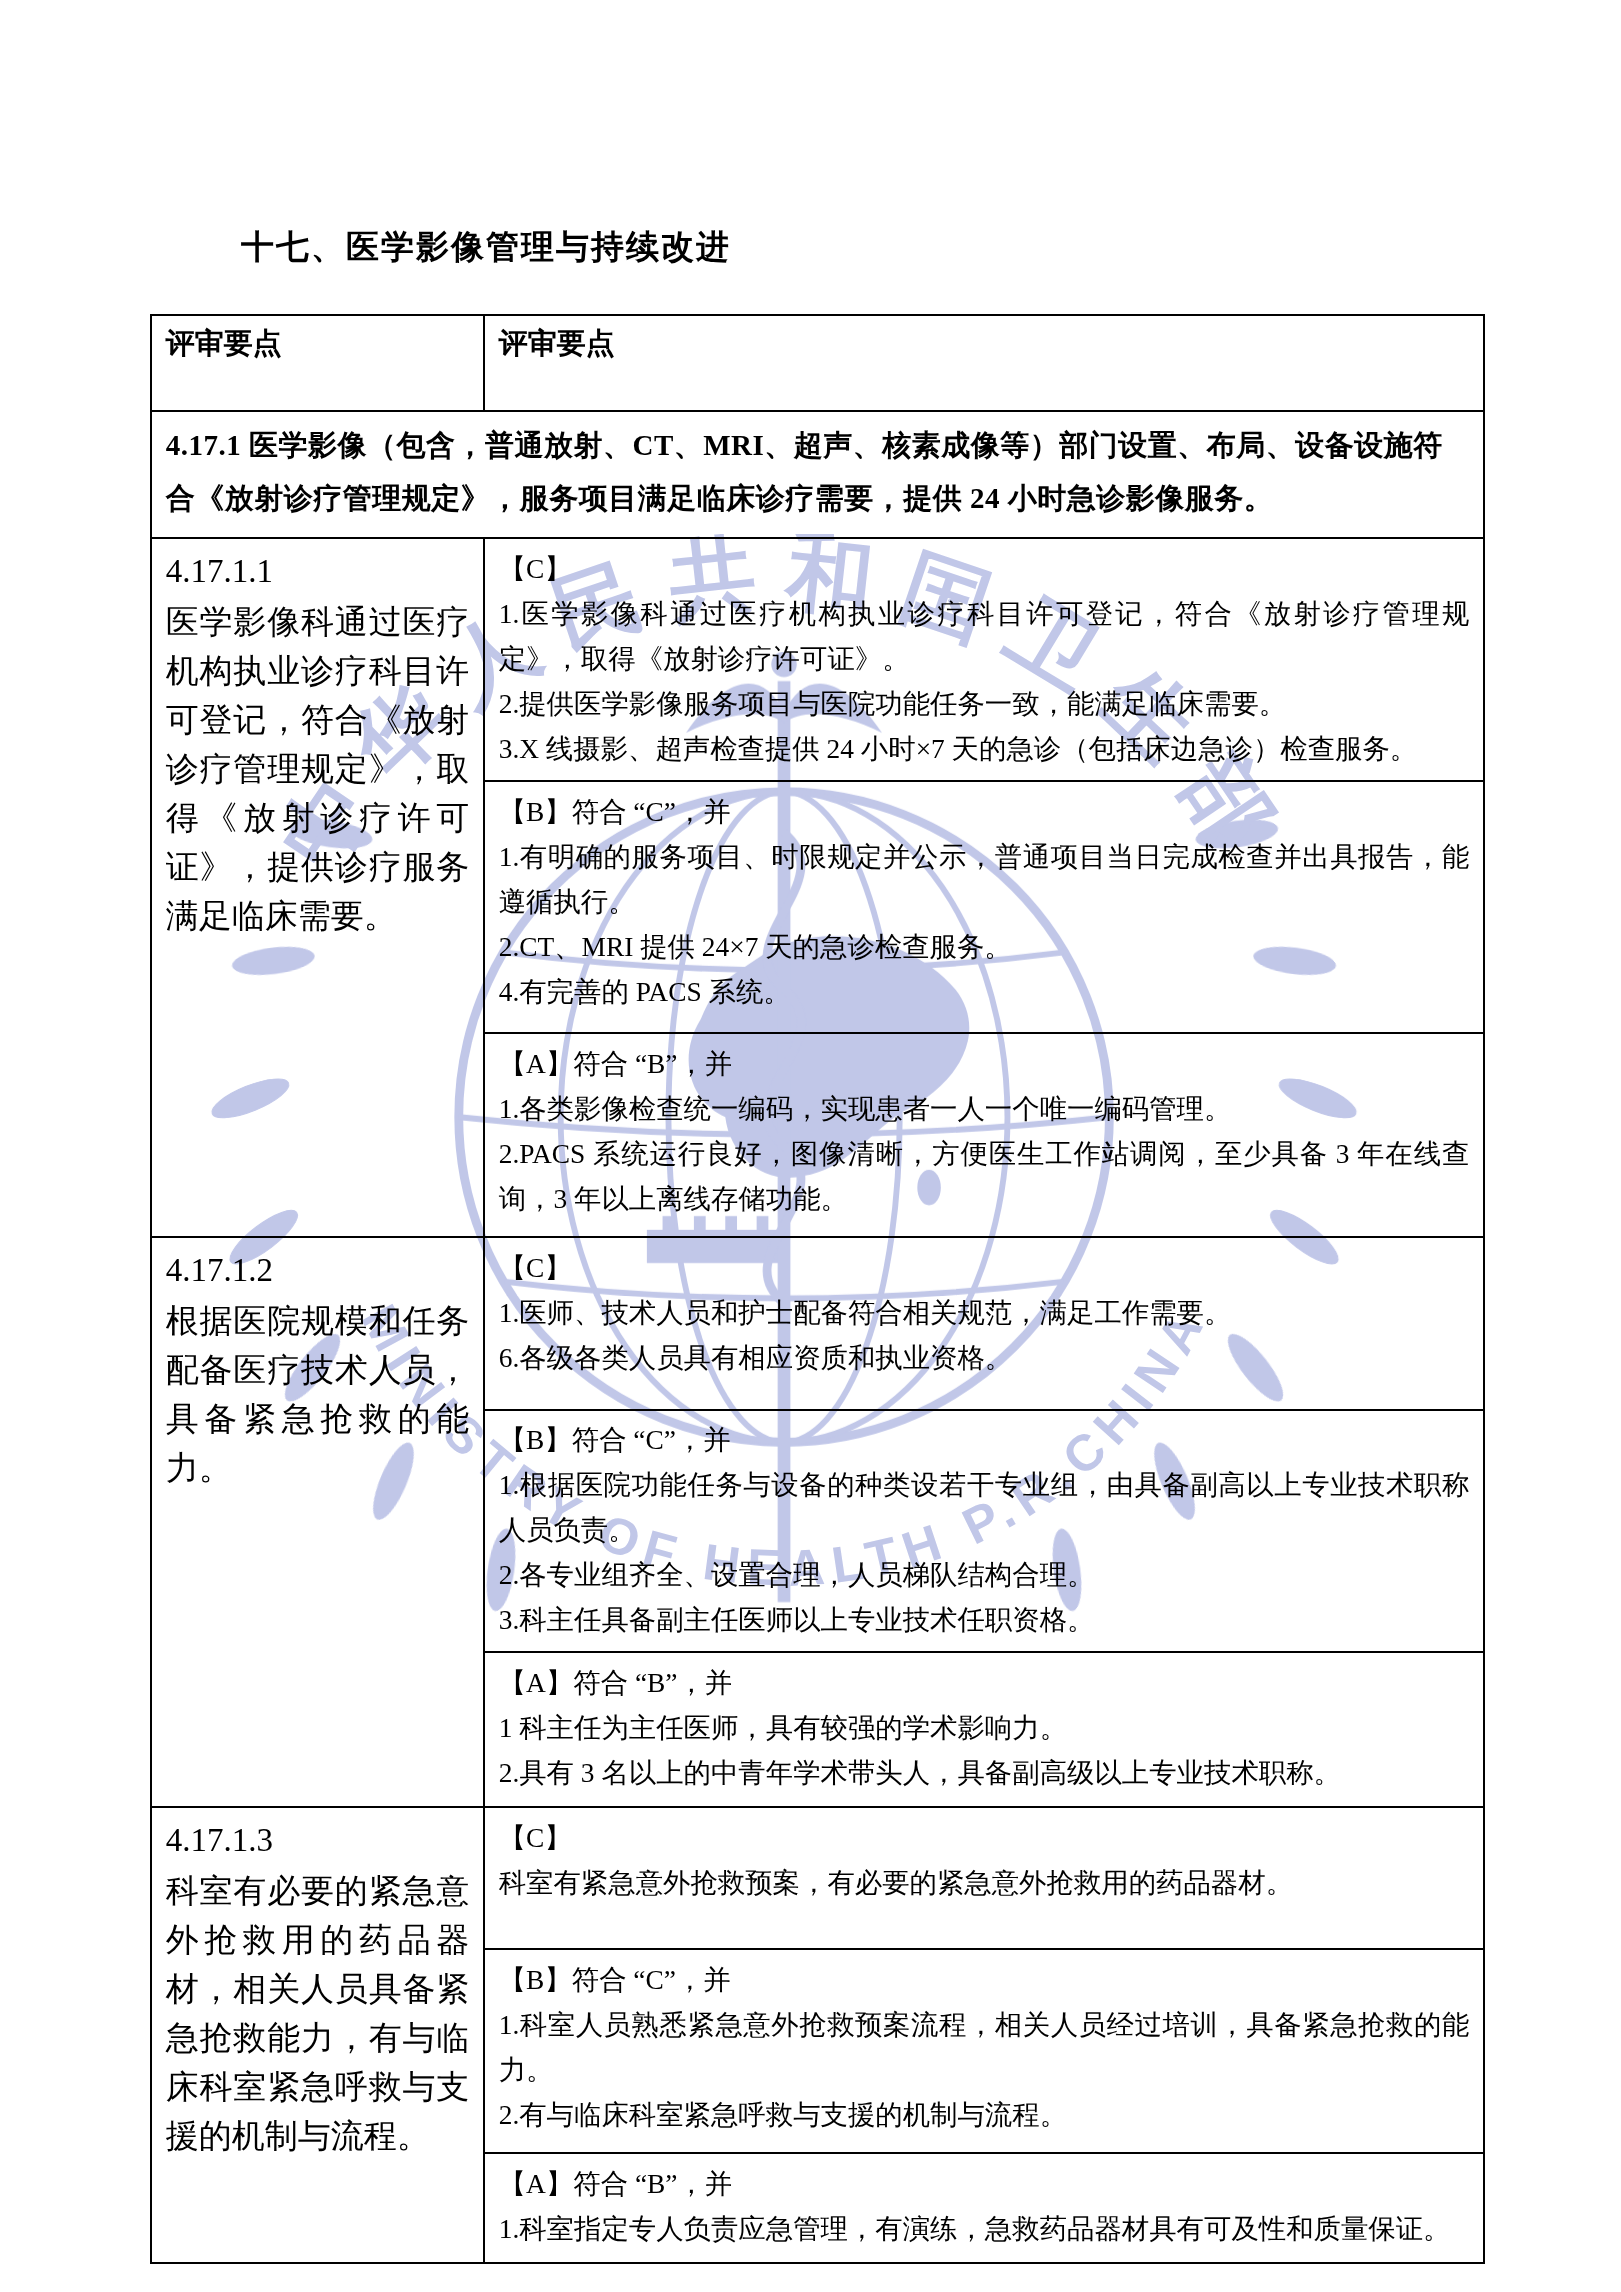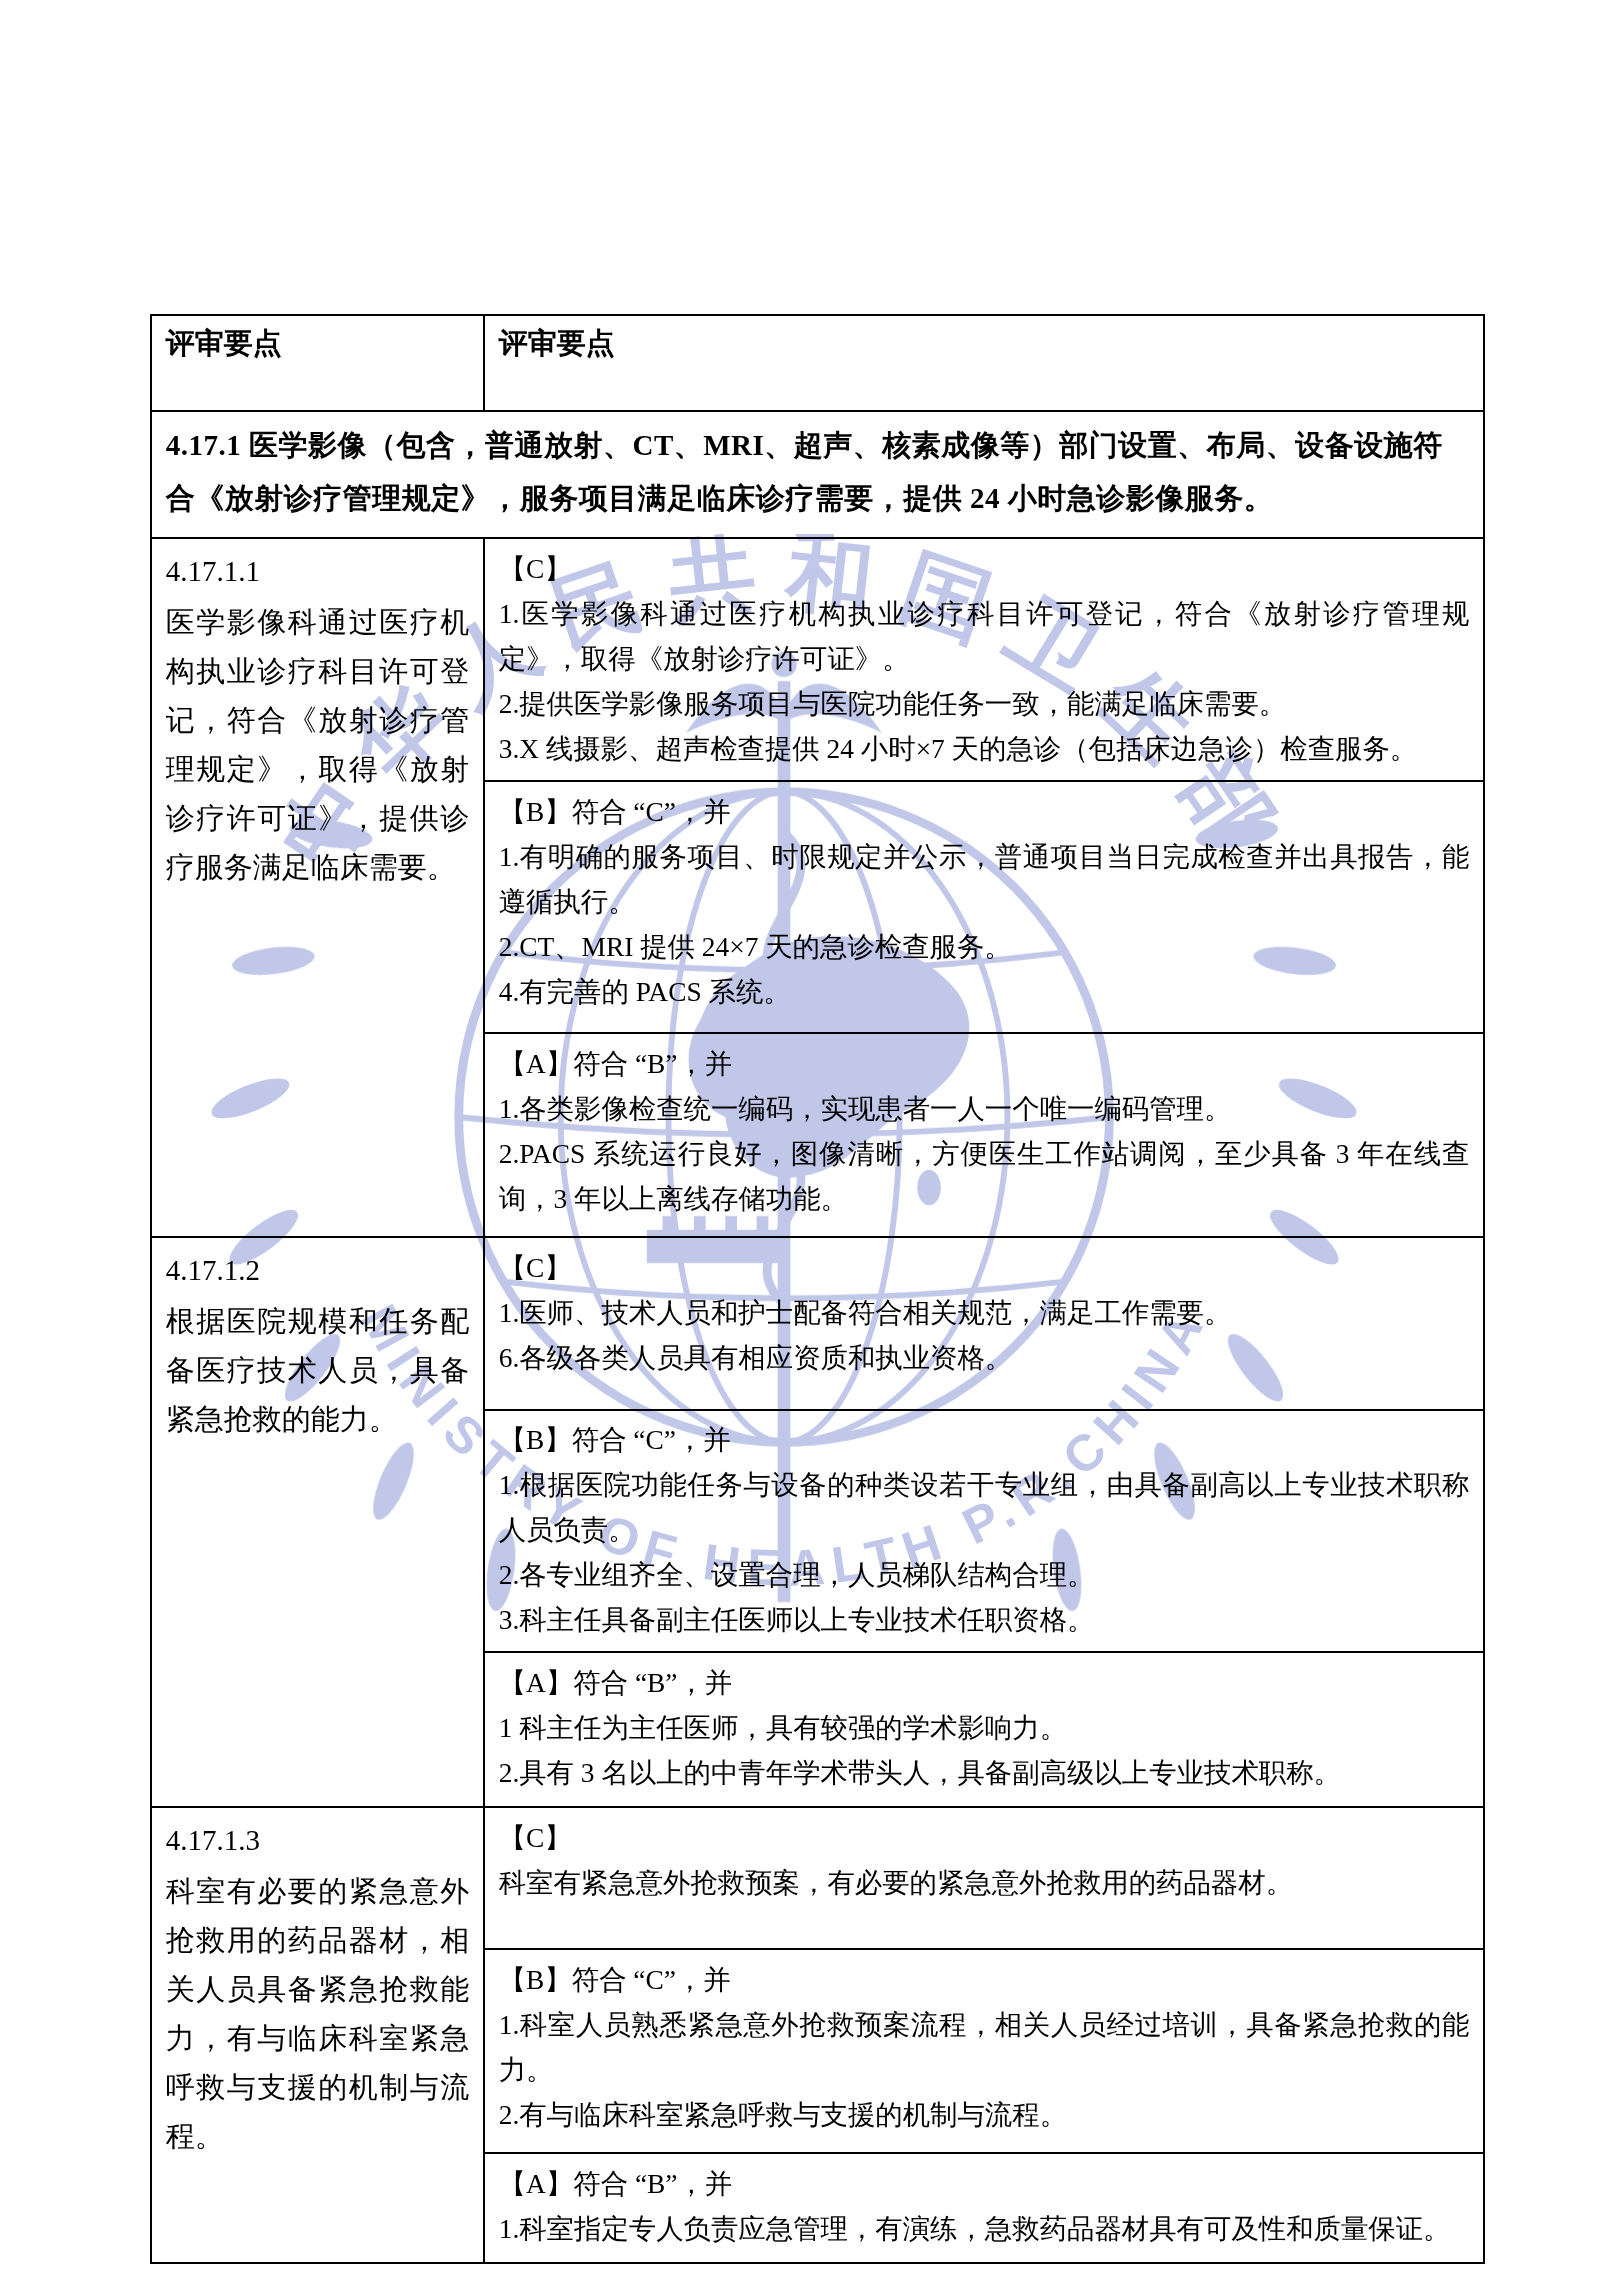--- a/index.html
+++ b/index.html
@@ -27,21 +27,21 @@
     padding:7.8px 13.7px;background:transparent;
   }
   col.c1{width:333px;}
   col.c2{width:1000px;}
   .hdr td{height:78px;font-size:29px;font-weight:700;vertical-align:middle;padding-left:15.7px;}
   .sec td{
     height:110px;font-size:29px;font-weight:700;
     line-height:53px;padding:3.9px 11.8px;vertical-align:middle;
     letter-spacing:0.5px;
   }
-  td.crit{padding:11.8px 15.7px;font-size:29px;line-height:49px;}
+  td.crit{padding:11.8px 15.7px;font-size:33px;line-height:49px;}
   .crit .code{margin-bottom:2px;}
   .crit .crit-text{text-align:justify;}
   td.lvl{font-size:27.4px;line-height:45px;padding:7.8px 13.7px 9.8px 13.7px;}
   .lvl-h{white-space:pre;}
   .lvl-line{text-align:justify;}
   .rh1c{height:225px}.rh1b{height:235px}.rh1a{height:186px}
   .rh2c{height:155px}.rh2b{height:220px}.rh2a{height:137px}
   .rh3c{height:125px}.rh3b{height:186px}.rh3a{height:92px}
   .page-number{
     position:absolute;left:0;top:2119px;width:100%;
@@ -104,20 +104,21 @@
 
       <text font-size="88" font-weight="700" letter-spacing="26" stroke="none" font-family="Liberation Serif, DejaVu Serif, serif">
         <textPath href="#arcT" startOffset="50%" text-anchor="middle">中华人民共和国卫生部</textPath>
       </text>
       <text font-size="52" font-weight="700" letter-spacing="9" stroke="none" font-family="Liberation Sans, DejaVu Sans, sans-serif">
         <textPath href="#arcB" startOffset="50%" text-anchor="middle">MINISTRY OF HEALTH P.R.CHINA</textPath>
       </text>
     </g>
   </svg>
 
+  <div class="doc-title">十七、医学影像管理与持续改进</div>
 
   <table class="criteria">
     <colgroup>
         <col class="c1">
         <col class="c2">
       </colgroup>
 
     <tbody>
         <tr class="hdr">
       <td>评审要点</td>

